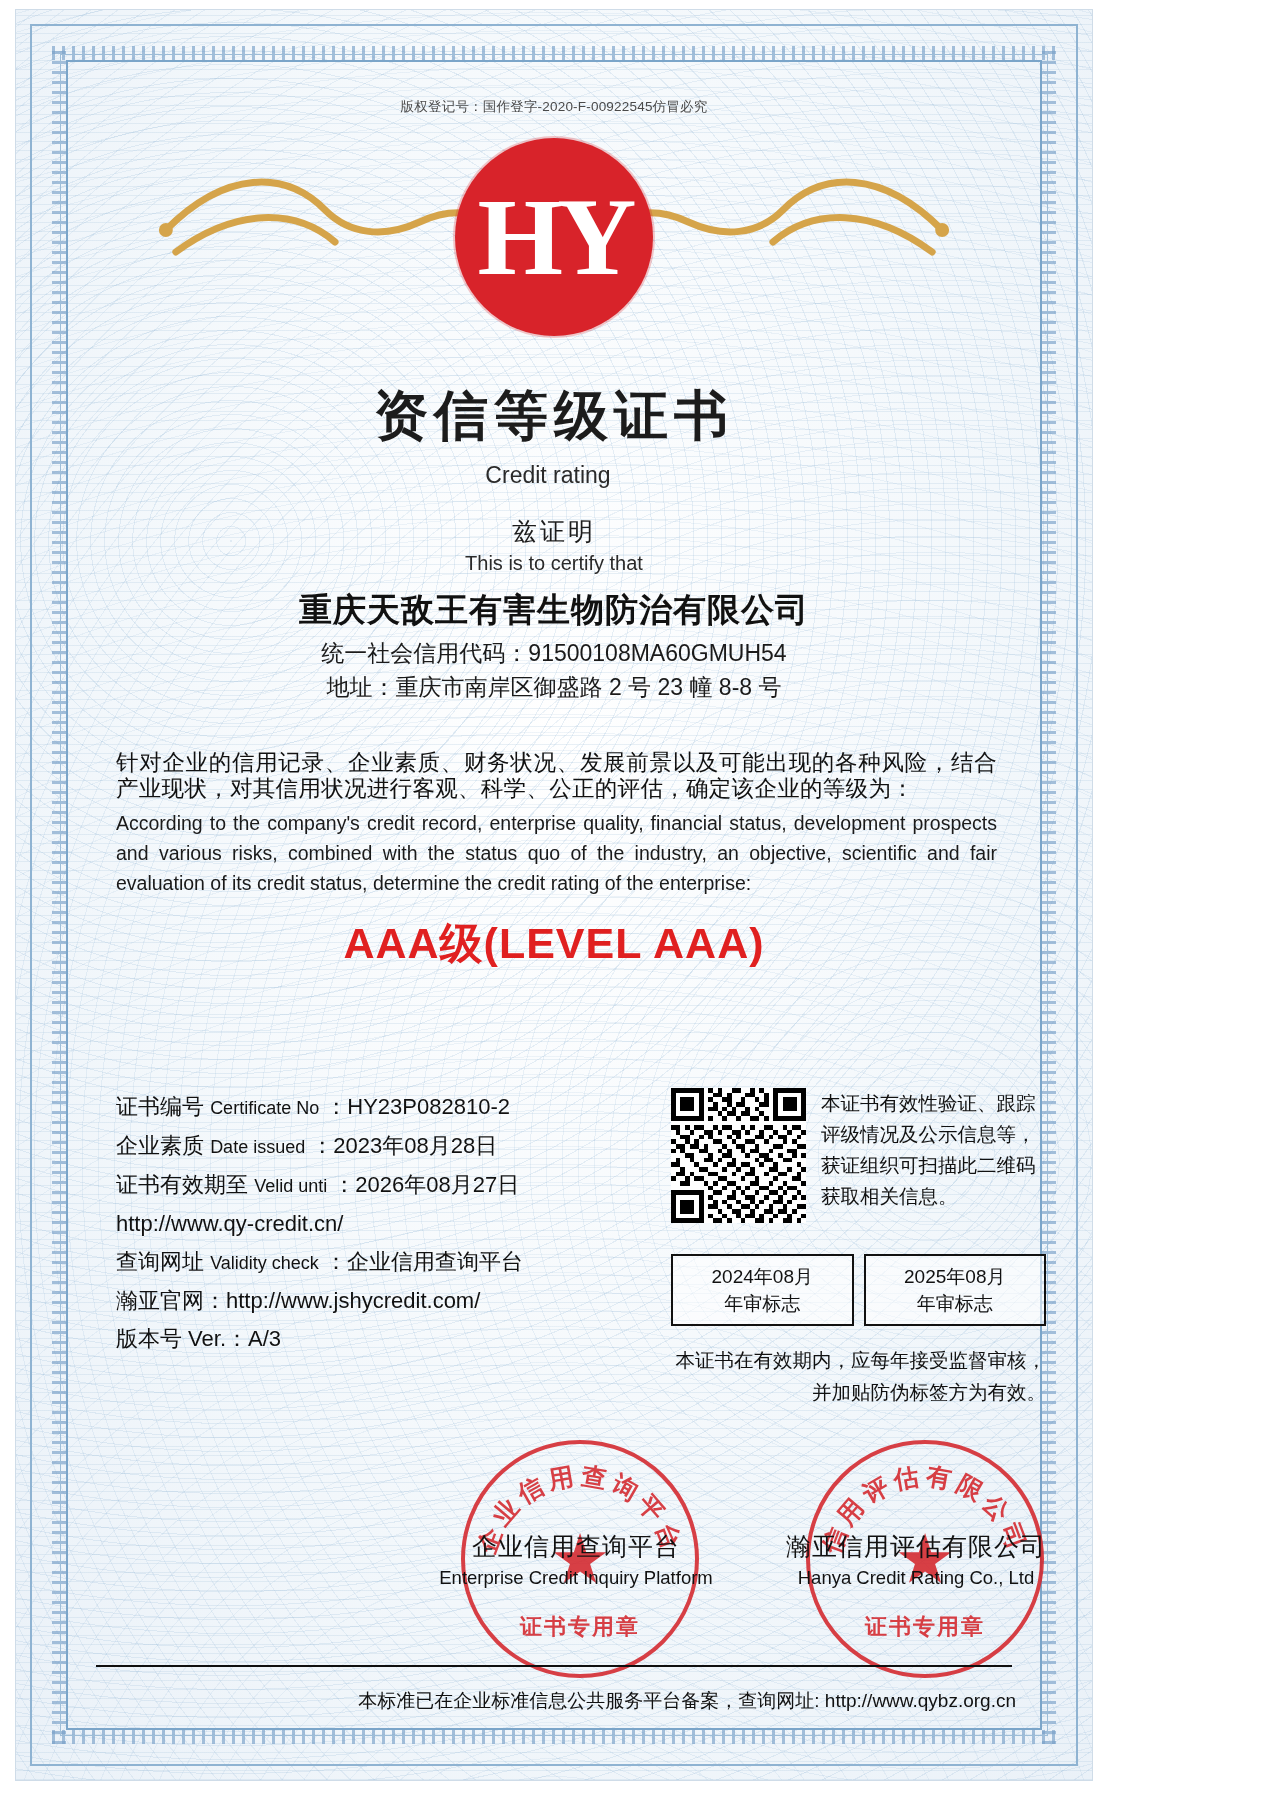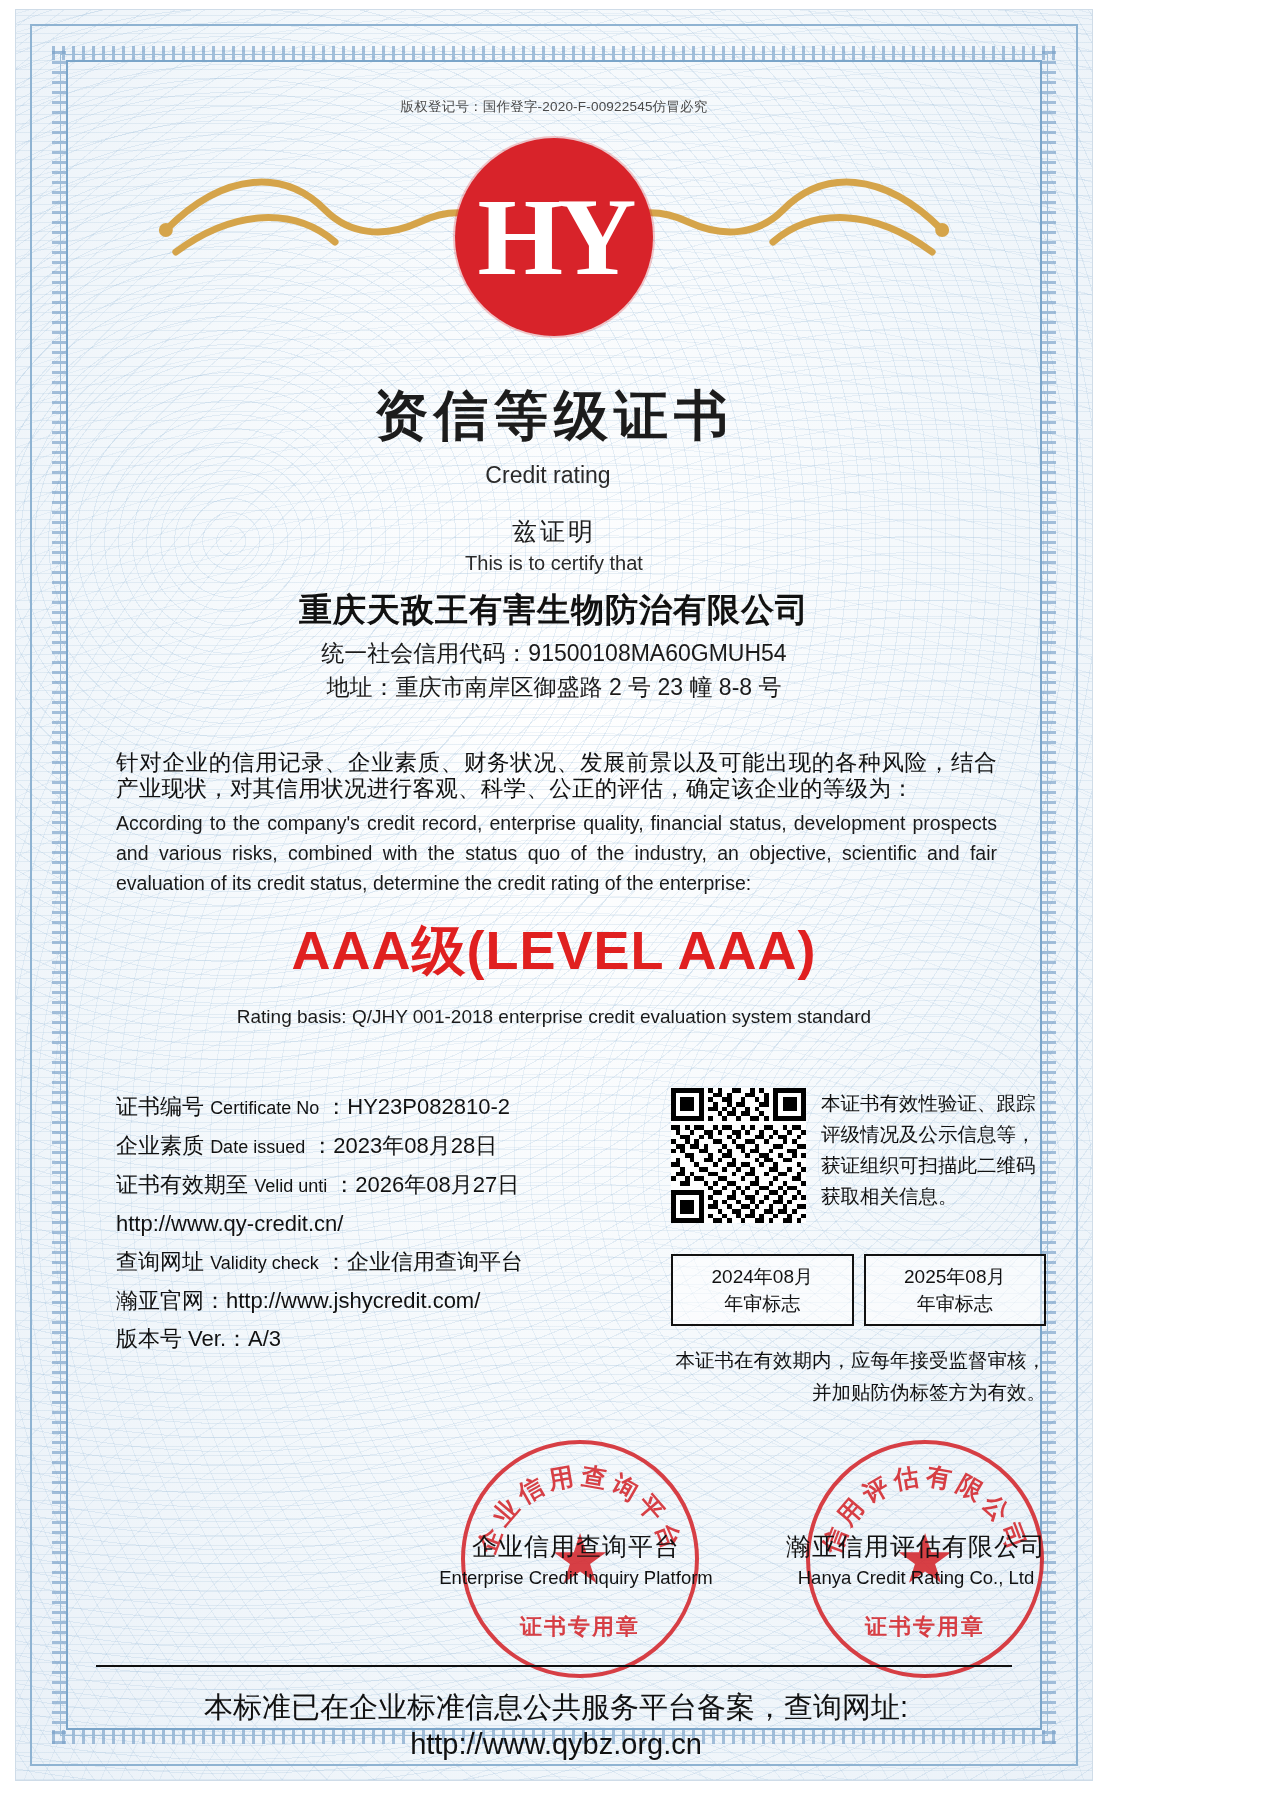--- a/index.html
+++ b/index.html
@@ -120,21 +120,21 @@
   .para-cn{
     font-size:22.5px;line-height:26px;color:#111;text-align:justify;
     letter-spacing:.3px;
   }
   .para-en{
     margin-top:6px;
     font-size:19.5px;line-height:30px;color:#1a1a1a;text-align:justify;
   }
   .level{
     position:absolute;top:905px;left:0;right:0;text-align:center;
-    font-size:54px;font-weight:bold;color:#e02020;letter-spacing:1px;
+    font-size:43px;font-weight:bold;color:#e02020;letter-spacing:1px;
   }
   .basis-cn{
     position:absolute;top:968px;left:0;right:0;text-align:center;
     font-size:19px;color:#1a1a1a;
   }
   .basis-en{
     position:absolute;top:996px;left:0;right:0;text-align:center;
     font-size:19px;color:#1a1a1a;
   }
 
@@ -192,22 +192,22 @@
   .org-left{
     position:absolute;left:400px;top:1520px;width:320px;text-align:center;
   }
   .org-right{
     position:absolute;left:730px;top:1520px;width:340px;text-align:center;
   }
   .org-cn{font-size:25px;color:#111;letter-spacing:1px;}
   .org-en{font-size:18.5px;color:#111;margin-top:4px;}
 
   .footer{
-    position:absolute;left:80px;right:76px;top:1678px;text-align:center;
-    font-size:29px;color:#111;
+    position:absolute;left:80px;right:76px;top:1678px;text-align:right;
+    font-size:19px;color:#111;
   }
   .divider{
     position:absolute;left:80px;right:80px;top:1655px;height:2px;background:#0f0f0f;
   }
 </style>
 </head>
 <body>
 
 <div class="page">
   <div class="cert">
@@ -249,21 +249,20 @@
     <div class="company">重庆天敌王有害生物防治有限公司</div>
     <div class="usci">统一社会信用代码：91500108MA60GMUH54</div>
     <div class="addr">地址：重庆市南岸区御盛路 2 号 23 幢 8-8 号</div>
 
     <div class="body-wrap">
       <div class="para-cn">针对企业的信用记录、企业素质、财务状况、发展前景以及可能出现的各种风险，结合产业现状，对其信用状况进行客观、科学、公正的评估，确定该企业的等级为：</div>
       <div class="para-en">According to the company's credit record, enterprise quality, financial status, development prospects and various risks, combined with the status quo of the industry, an objective, scientific and fair evaluation of its credit status, determine the credit rating of the enterprise:</div>
     </div>
 
     <div class="level">AAA级(LEVEL AAA)</div>
-    <div class="basis-en">Rating basis: Q/JHY 001-2018 enterprise credit evaluation system standard</div>
 
     <div class="info">
       <div class="row">
         <span>证书编号</span>
         <span class="k-en">Certificate No</span>
         <span>：HY23P082810-2</span>
       </div>
       <div class="row">
         <span>企业素质</span>
         <span class="k-en">Date issued</span>

